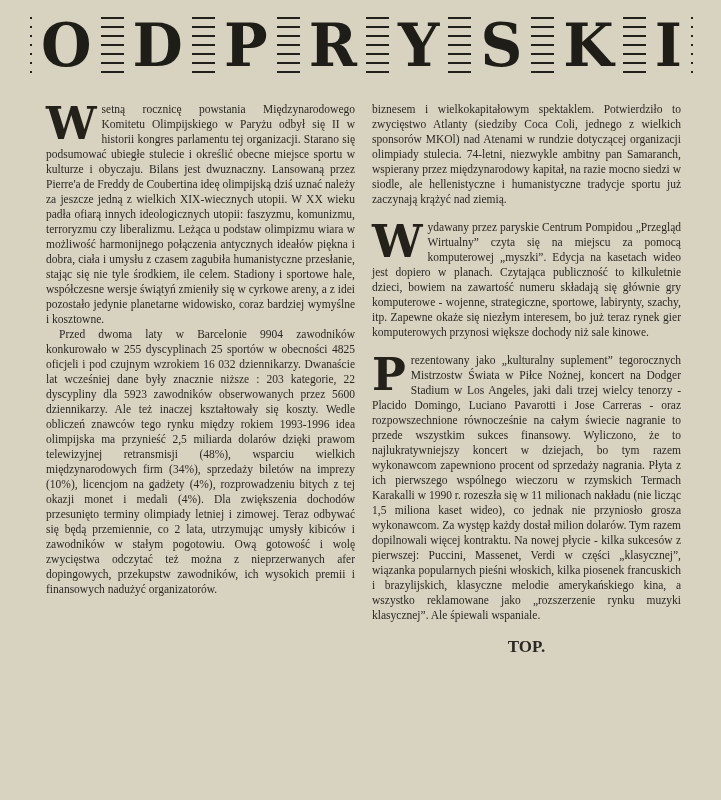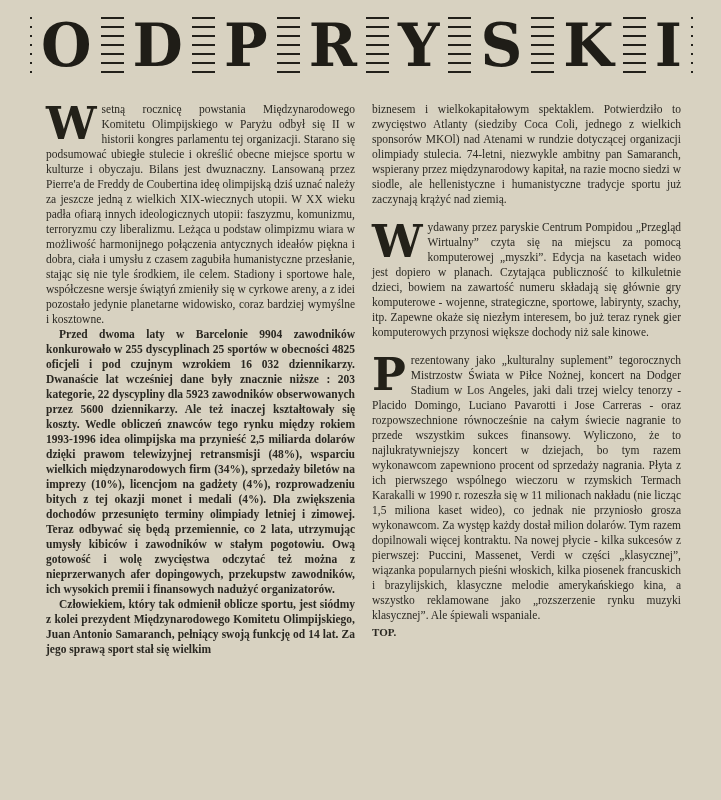--- a/index.html
+++ b/index.html
@@ -42,37 +42,37 @@
     display:flex;gap:17px;
     margin:24px 40px 0 46px;
   }
   .col{flex:1;min-width:0;}
   .para{
     margin:0;
     font-size:11.5px;line-height:15px;
     text-align:justify;
     color:#2a2822;
   }
-  .para.indent{text-indent:13px;font-weight:bold;}
+  .para.indent{text-indent:13px;}
   .para.has-drop{margin-top:0;}
   .para.has-drop + .para.has-drop, .para.spaced{margin-top:13px;}
   .col .para.has-drop:not(:first-child){margin-top:13px;}
   .dropcap{
     float:left;
     font-family:"DejaVu Serif","Liberation Serif",serif;
     font-weight:bold;
     font-size:45px;line-height:37px;
     padding:3px 5px 0 0;
     color:#232119;
   }
   .b{font-weight:normal;}
   .signature{
-    margin:2px 0 0 0;
-    font-size:11px;line-height:15px;
-    text-align:left;
+    margin:16px 0 0 0;
+    font-size:17px;line-height:15px;
+    text-align:center;
     font-weight:bold;
   }
 </style>
 </head>
 <body>
 
 <div class="page">
 
   <div class="masthead">
     <div class="hline" style="top:1px"></div>
@@ -91,21 +91,20 @@
         <span class="title-letter">S</span>
         <span class="title-letter">K</span>
         <span class="title-letter">I</span>
       </div>
   </div>
 
   <div class="columns">
     <div class="col">
         <p class="para has-drop"><span class="dropcap">W</span><span class="b">setną rocznicę powstania Międzynarodowego Komitetu Olimpijskiego w Paryżu odbył się II w historii kongres parlamentu tej organizacji. </span><span>Starano się podsumować ubiegłe stulecie i określić obecne miejsce sportu w kulturze i obyczaju. Bilans jest dwuznaczny. Lansowaną przez Pierre'a de Freddy de Coubertina ideę olimpijską dziś uznać należy za jeszcze jedną z wielkich XIX-wiecznych utopii. W XX wieku padła ofiarą innych ideologicznych utopii: faszyzmu, komunizmu, terroryzmu czy liberalizmu. Leżąca u podstaw olimpizmu wiara w możliwość harmonijnego połączenia antycznych ideałów piękna i dobra, ciała i umysłu z czasem zagubiła humanistyczne przesłanie, stając się nie tyle środkiem, ile celem. Stadiony i sportowe hale, współczesne wersje świątyń zmieniły się w cyrkowe areny, a z idei pozostało jedynie planetarne widowisko, coraz bardziej wymyślne i kosztowne.</span></p>
         <p class="para indent"><span>Przed dwoma laty w Barcelonie 9904 zawodników konkurowało w 255 dyscyplinach 25 sportów w obecności 4825 oficjeli i pod czujnym wzrokiem 16 032 dziennikarzy. Dwanaście lat wcześniej dane były znacznie niższe : 203 kategorie, 22 dyscypliny dla 5923 zawodników obserwowanych przez 5600 dziennikarzy. Ale też inaczej kształtowały się koszty. Wedle obliczeń znawców tego rynku między rokiem 1993-1996 idea olimpijska ma przynieść 2,5 miliarda dolarów dzięki prawom telewizyjnej retransmisji (48%), wsparciu wielkich międzynarodowych firm (34%), sprzedaży biletów na imprezy (10%), licencjom na gadżety (4%), rozprowadzeniu bitych z tej okazji monet i medali (4%). Dla zwiększenia dochodów przesunięto terminy olimpiady letniej i zimowej. Teraz odbywać się będą przemiennie, co 2 lata, utrzymując umysły kibiców i zawodników w stałym pogotowiu. Ową gotowość i wolę zwycięstwa odczytać też można z nieprzerwanych afer dopingowych, przekupstw zawodników, ich wysokich premii i finansowych nadużyć organizatorów.</span></p>
-        <p class="para indent"><span>Człowiekiem, który tak odmienił oblicze sportu, jest siódmy z kolei prezydent Międzynarodowego Komitetu Olimpijskiego, Juan Antonio Samaranch, pełniący swoją funkcję od 14 lat. Za jego sprawą sport stał się wielkim</span></p>
       </div>
     <div class="col">
 
     <p class="para "><span>biznesem i wielkokapitałowym spektaklem. Potwierdziło to zwycięstwo Atlanty (siedziby Coca Coli, jednego z wielkich sponsorów MKOl) nad Atenami w rundzie dotyczącej organizacji olimpiady stulecia. 74-letni, niezwykle ambitny pan Samaranch, wspierany przez międzynarodowy kapitał, na razie mocno siedzi w siodle, ale hellenistyczne i humanistyczne tradycje sportu już zaczynają krążyć nad ziemią.</span></p>
         <p class="para has-drop"><span class="dropcap">W</span><span>ydawany przez paryskie Centrum Pompidou </span><span class="b">„Przegląd Wirtualny” </span><span>czyta się na miejscu za pomocą komputerowej „myszki”. Edycja na kasetach wideo jest dopiero w planach. Czytająca publiczność to kilkuletnie dzieci, bowiem na zawartość numeru składają się głównie gry komputerowe - wojenne, strategiczne, sportowe, labirynty, szachy, itp. Zapewne okaże się niezłym interesem, bo już teraz rynek gier komputerowych przynosi większe dochody niż sale kinowe.</span></p>
         <p class="para has-drop"><span class="dropcap">P</span><span>rezentowany jako „kulturalny suplement” tegorocznych Mistrzostw Świata w Piłce Nożnej, </span><span class="b">koncert na Dodger Stadium w Los Angeles, </span><span>jaki dali trzej wielcy tenorzy - Placido Domingo, Luciano Pavarotti i Jose Carreras - oraz rozpowszechnione równocześnie na całym świecie nagranie to przede wszystkim sukces finansowy. Wyliczono, że to najlukratywniejszy koncert w dziejach, bo tym razem wykonawcom zapewniono procent od sprzedaży nagrania. Płyta z ich pierwszego wspólnego wieczoru w rzymskich Termach Karakalli w 1990 r. rozeszła się w 11 milionach nakładu (nie licząc 1,5 miliona kaset wideo), co jednak nie przyniosło grosza wykonawcom. Za występ każdy dostał milion dolarów. Tym razem dopilnowali więcej kontraktu. Na nowej płycie - kilka sukcesów z pierwszej: Puccini, Massenet, Verdi w części „klasycznej”, wiązanka popularnych pieśni włoskich, kilka piosenek francuskich i brazylijskich, klasyczne melodie amerykańskiego kina, a wszystko reklamowane jako „rozszerzenie rynku muzyki klasycznej”. Ale śpiewali wspaniale.</span></p>
         <p class="signature">TOP.</p>
       </div>
   </div>
 

